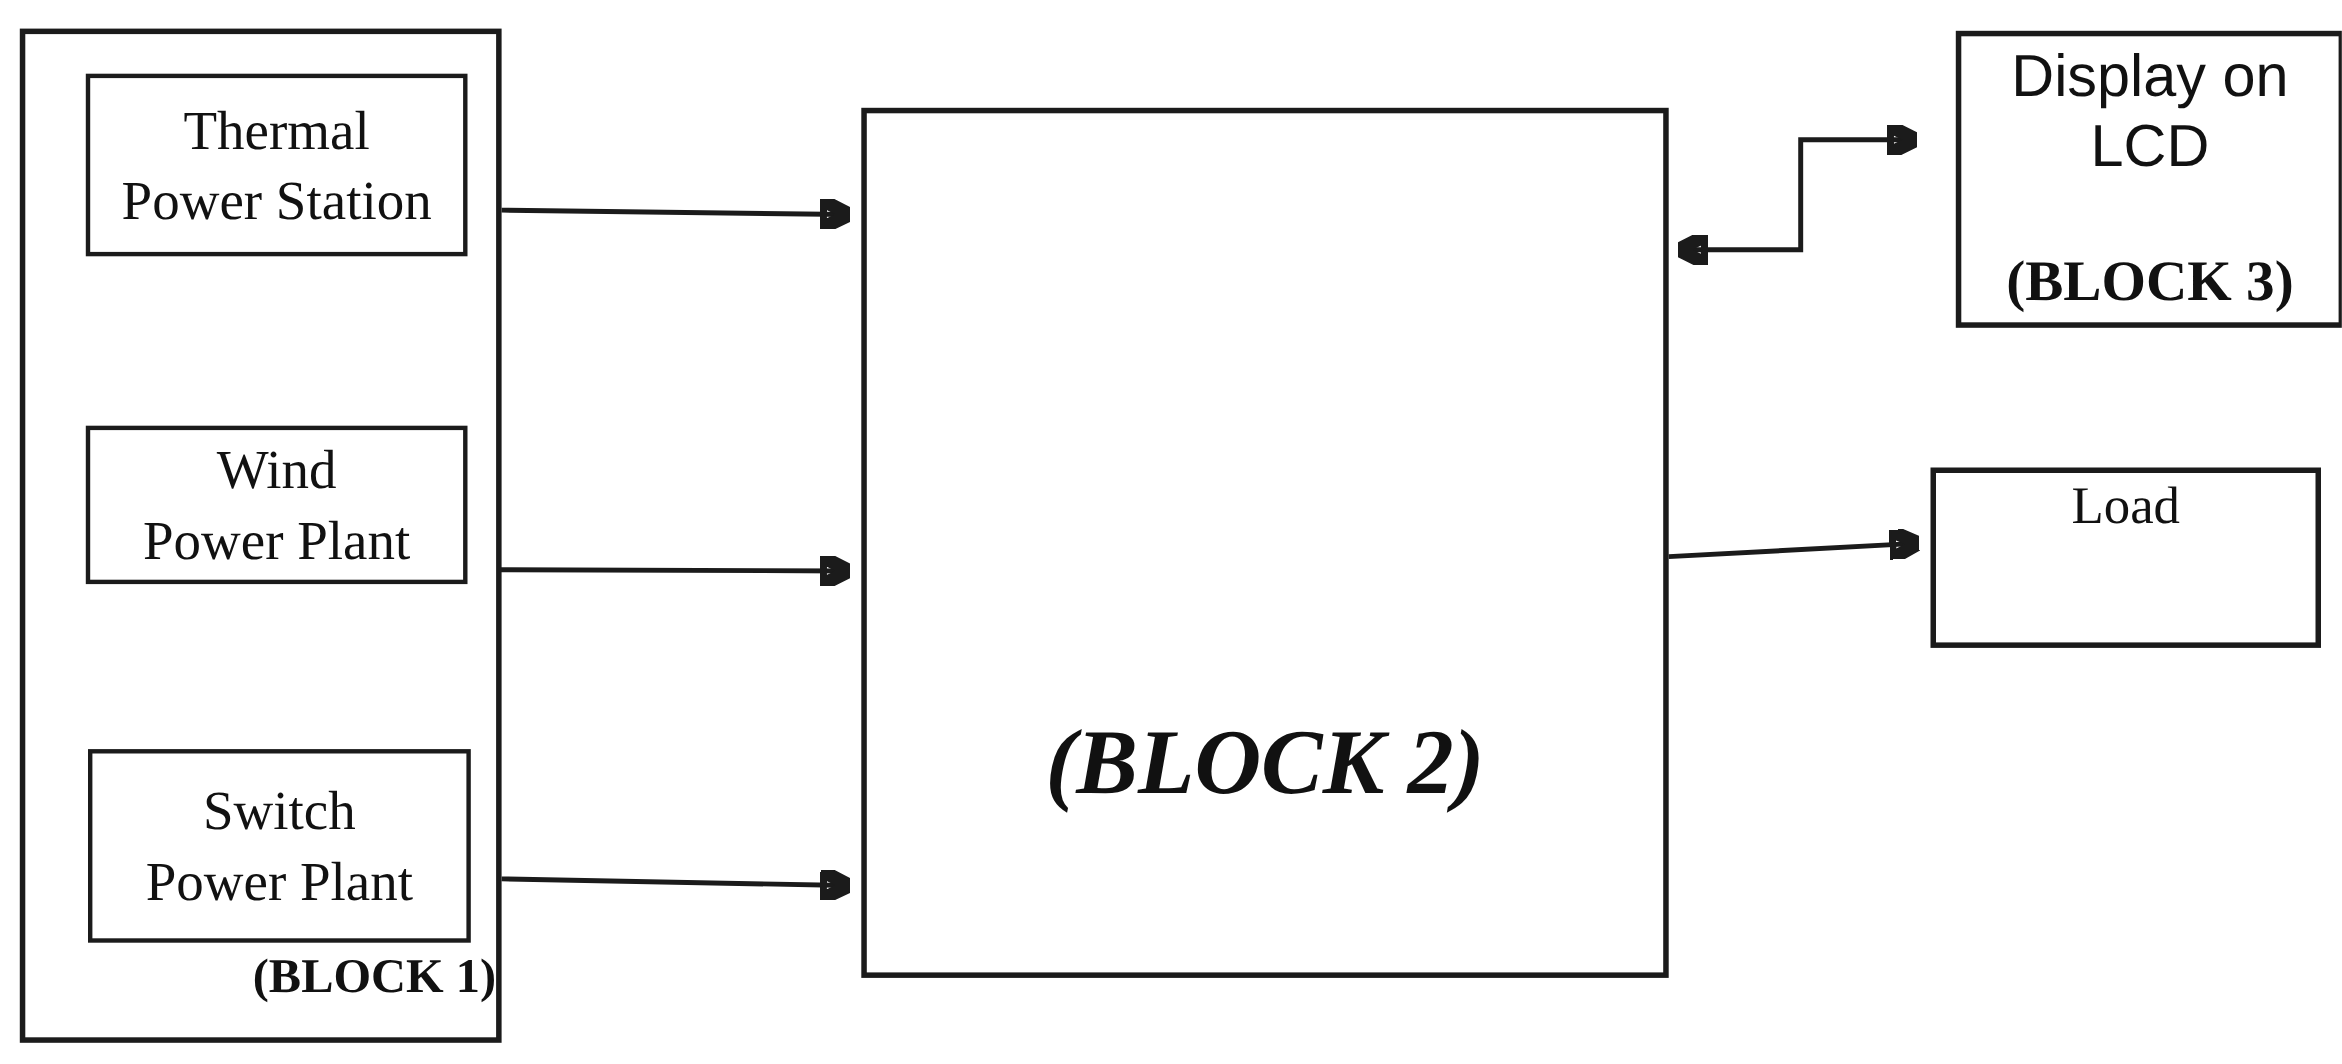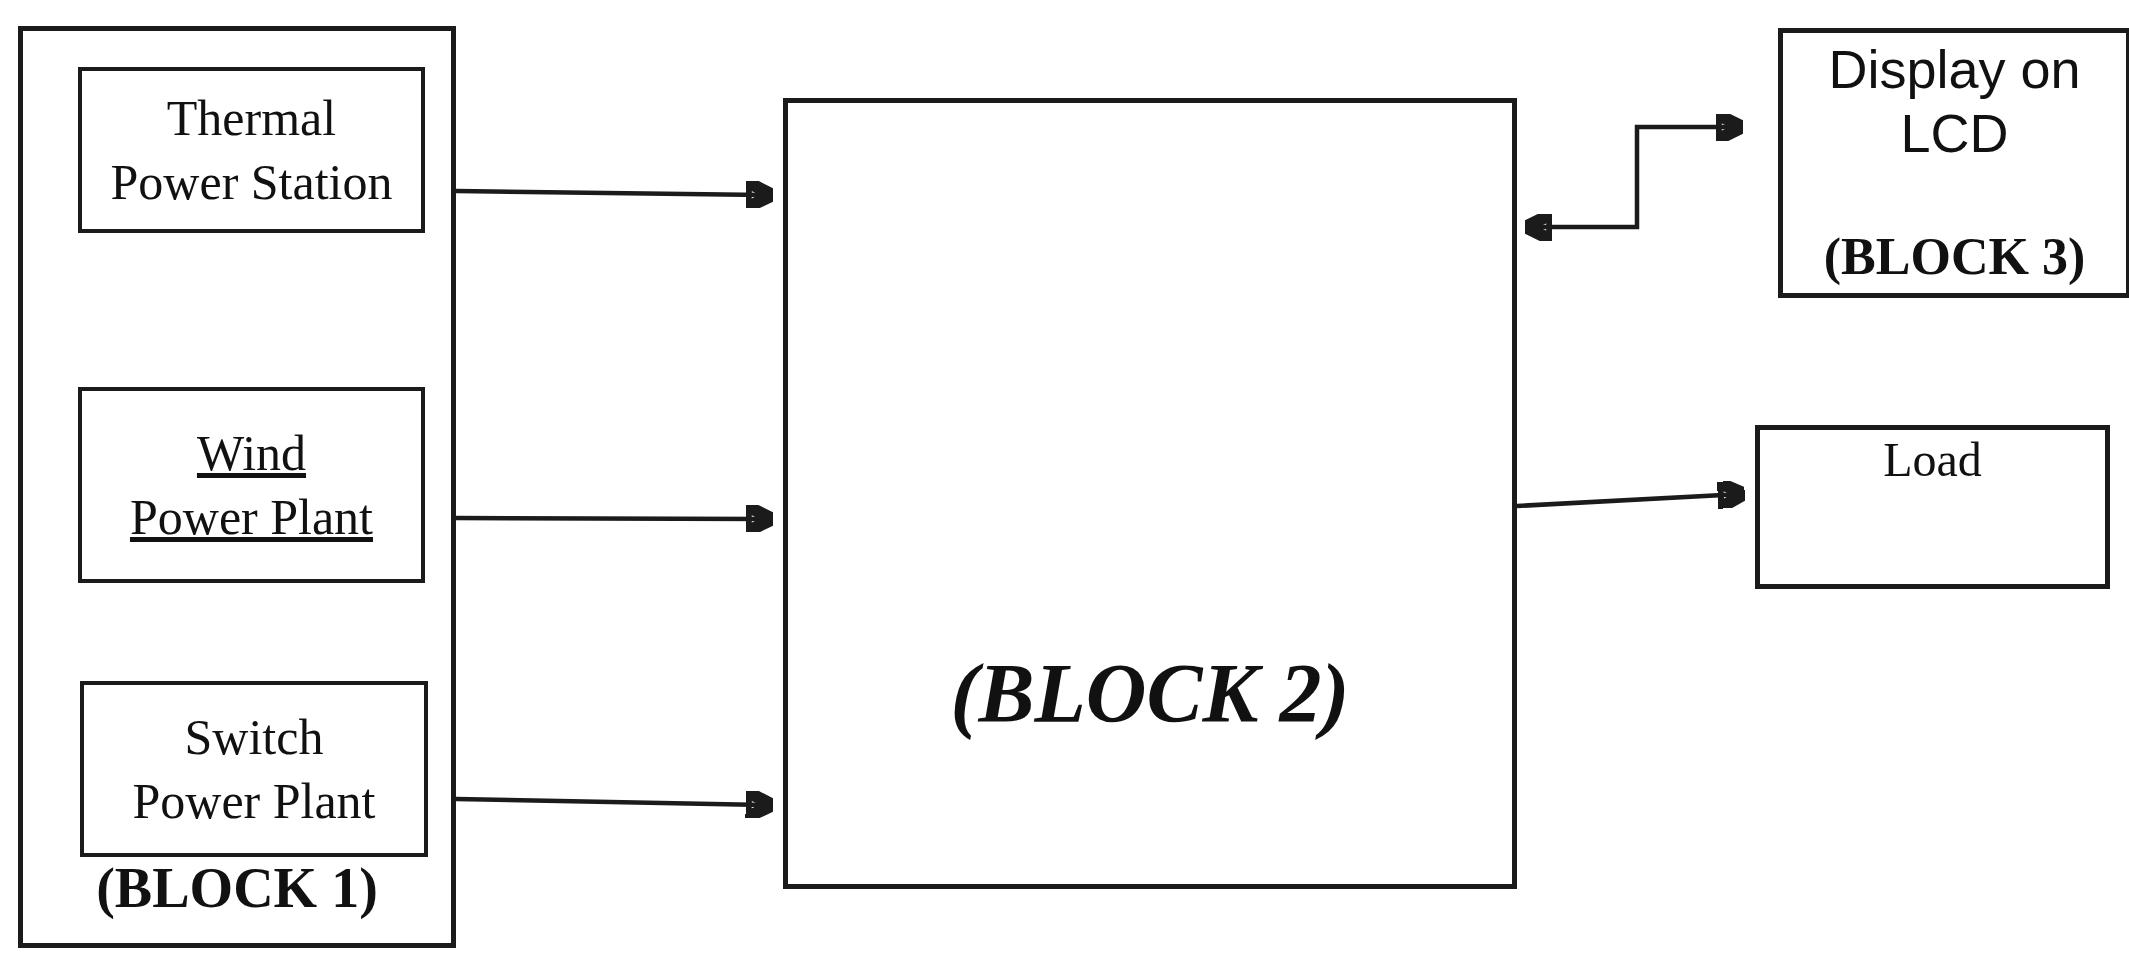--- a/index.html
+++ b/index.html
@@ -27,34 +27,34 @@
     border-width: 4px;
     display: flex;
     flex-direction: column;
     align-items: center;
     justify-content: center;
     text-align: center;
   }
   
   #block1 { left: 18px; top: 26px; width: 438px; height: 922px; }
   #thermal-box { left: 55px; top: 36px;  width: 347px; height: 166px; }
-  #wind-box    { left: 55px; top: 356px; width: 347px; height: 196px; text-decoration: underline; }
+  #wind-box    { left: 55px; top: 356px; width: 347px; height: 144px; }
   #solar-box   { left: 57px; top: 650px; width: 348px; height: 176px; }
   .source-label {
     font-size: 50px;
     line-height: 64px;
     white-space: nowrap;
   }
   #block1-label {
     position: absolute;
     left: 0; right: 0;
     top: 827px;
-    text-align: center;
+    text-align: right;
     font-weight: bold;
-    font-size: 56px;
+    font-size: 44px;
     line-height: 60px;
   }
   
   #block2 { left: 783px; top: 98px; width: 734px; height: 791px; }
   #block2-title {
     position: absolute;
     left: 0; right: 0;
     top: 174px;
     text-align: center;
     font-size: 92px;

